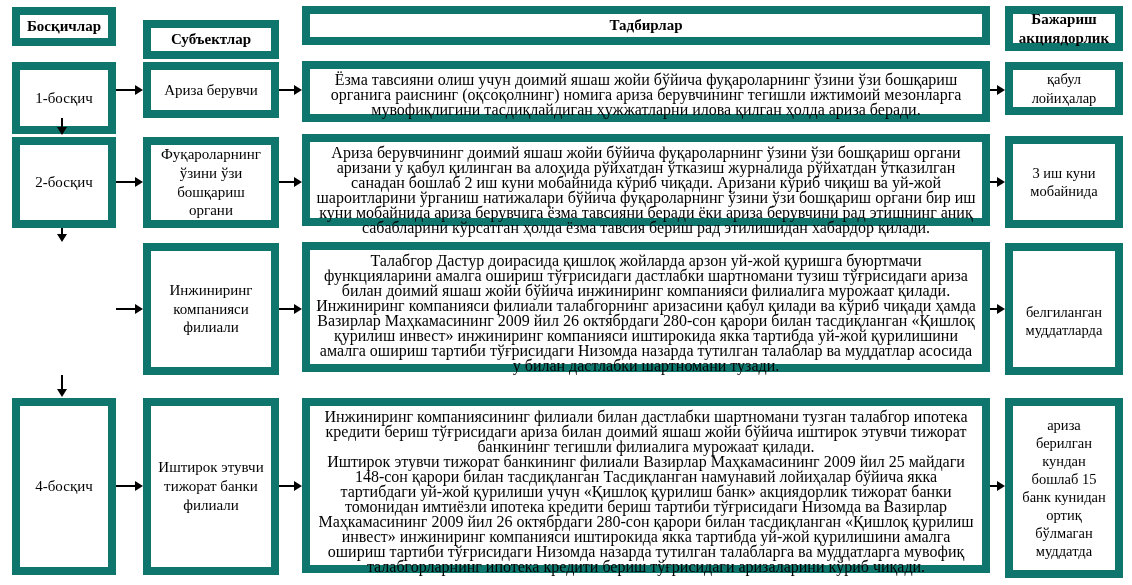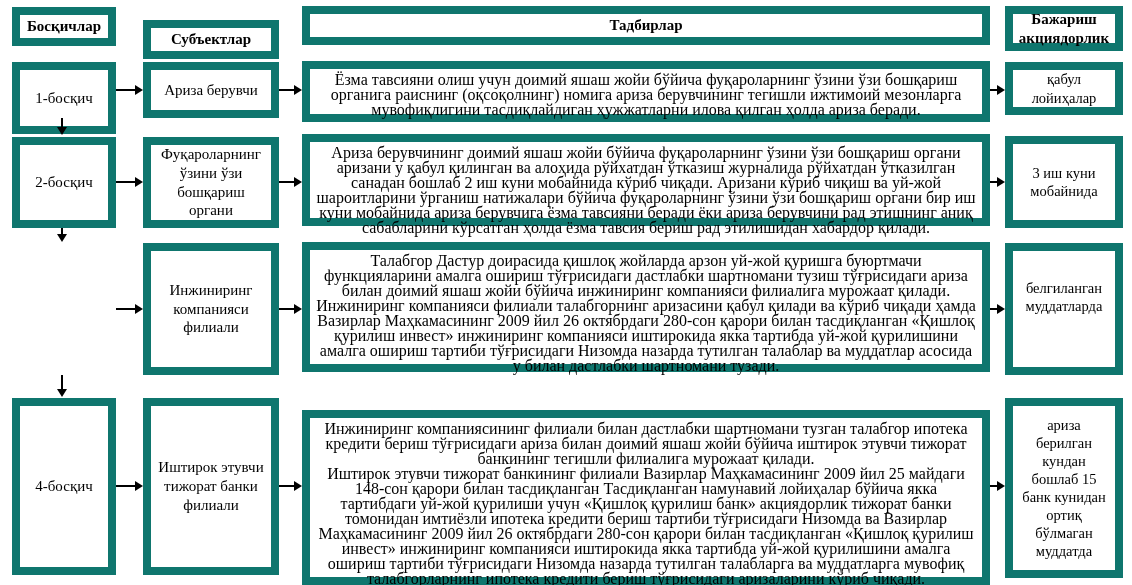--- a/index.html
+++ b/index.html
@@ -88,28 +88,28 @@
   <div class="box subject col-subject" style="top:137px; height:91px;">Фуқароларнинг ўзини ўзи бошқариш органи</div>
   <div class="box activity col-activity" style="top:134px; height:92px;">Ариза берувчининг доимий яшаш жойи бўйича фуқароларнинг ўзини ўзи бошқариш органи аризани у қабул қилинган ва алоҳида рўйхатдан ўтказиш журналида рўйхатдан ўтказилган санадан бошлаб 2 иш куни мобайнида кўриб чиқади. Аризани кўриб чиқиш ва уй-жой шароитларини ўрганиш натижалари бўйича фуқароларнинг ўзини ўзи бошқариш органи бир иш куни мобайнида ариза берувчига ёзма тавсияни беради ёки ариза берувчини рад этишнинг аниқ сабабларини кўрсатган ҳолда ёзма тавсия бериш рад этилишидан хабардор қилади.</div>
   <div class="box deadline col-deadline" style="top:136px; height:92px;">3 иш куни мобайнида</div>
   <div class="harrow" style="top:182px; left:116px; width:27px;"></div>
   <div class="harrow" style="top:182px; left:279px; width:23px;"></div>
   <div class="harrow" style="top:182px; left:990px; width:15px;"></div>
   <div class="varrow" style="left:62px; top:228px; height:14px;"></div>
 
   <div class="box subject col-subject" style="top:243px; height:132px;">Инжиниринг компанияси филиали</div>
   <div class="box activity col-activity" style="top:242px; height:130px;">Талабгор Дастур доирасида қишлоқ жойларда арзон уй-жой қуришга буюртмачи функцияларини амалга ошириш тўғрисидаги дастлабки шартномани тузиш тўғрисидаги ариза билан доимий яшаш жойи бўйича инжиниринг компанияси филиалига мурожаат қилади. Инжиниринг компанияси филиали талабгорнинг аризасини қабул қилади ва кўриб чиқади ҳамда Вазирлар Маҳкамасининг 2009 йил 26 октябрдаги 280-сон қарори билан тасдиқланган «Қишлоқ қурилиш инвест» инжиниринг компанияси иштирокида якка тартибда уй-жой қурилишини амалга ошириш тартиби тўғрисидаги Низомда назарда тутилган талаблар ва муддатлар асосида у билан дастлабки шартномани тузади.</div>
-  <div class="box deadline col-deadline" style="top:243px; height:132px; align-items:flex-start; padding-top:28px;">белгиланган муддатларда</div>
+  <div class="box deadline col-deadline" style="top:243px; height:132px; align-items:flex-start; padding-top:52px;">белгиланган муддатларда</div>
   <div class="harrow" style="top:309px; left:116px; width:27px;"></div>
   <div class="harrow" style="top:309px; left:279px; width:23px;"></div>
   <div class="harrow" style="top:309px; left:990px; width:15px;"></div>
   <div class="varrow" style="left:62px; top:375px; height:22px;"></div>
 
   <div class="box stage col-stage" style="top:398px; height:177px;">4-босқич</div>
   <div class="box subject col-subject" style="top:398px; height:177px;">Иштирок этувчи тижорат банки филиали</div>
-  <div class="box activity col-activity" style="top:410px; height:175px;">Инжиниринг компаниясининг филиали билан дастлабки шартномани тузган талабгор ипотека кредити бериш тўғрисидаги ариза билан доимий яшаш жойи бўйича иштирок этувчи тижорат банкининг тегишли филиалига мурожаат қилади.
+  <div class="box activity col-activity" style="top:398px; height:175px;">Инжиниринг компаниясининг филиали билан дастлабки шартномани тузган талабгор ипотека кредити бериш тўғрисидаги ариза билан доимий яшаш жойи бўйича иштирок этувчи тижорат банкининг тегишли филиалига мурожаат қилади.
 Иштирок этувчи тижорат банкининг филиали Вазирлар Маҳкамасининг 2009 йил 25 майдаги 148-сон қарори билан тасдиқланган Тасдиқланган намунавий лойиҳалар бўйича якка тартибдаги уй-жой қурилиши учун «Қишлоқ қурилиш банк» акциядорлик тижорат банки томонидан имтиёзли ипотека кредити бериш тартиби тўғрисидаги Низомда ва Вазирлар Маҳкамасининг 2009 йил 26 октябрдаги 280-сон қарори билан тасдиқланган «Қишлоқ қурилиш инвест» инжиниринг компанияси иштирокида якка тартибда уй-жой қурилишини амалга ошириш тартиби тўғрисидаги Низомда назарда тутилган талабларга ва муддатларга мувофиқ талабгорларнинг ипотека кредити бериш тўғрисидаги аризаларини кўриб чиқади.</div>
   <div class="box deadline col-deadline" style="top:398px; height:180px;">ариза берилган кундан бошлаб 15 банк кунидан ортиқ бўлмаган муддатда</div>
   <div class="harrow" style="top:486px; left:116px; width:27px;"></div>
   <div class="harrow" style="top:486px; left:279px; width:23px;"></div>
   <div class="harrow" style="top:486px; left:990px; width:15px;"></div>
 
 </div>
 
 </body></html>

